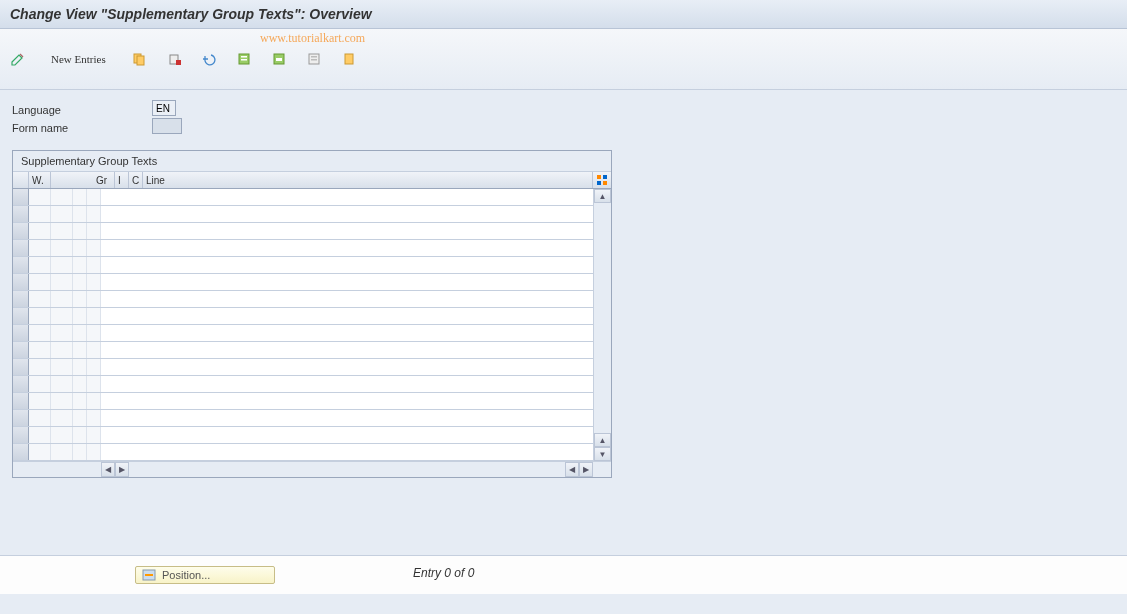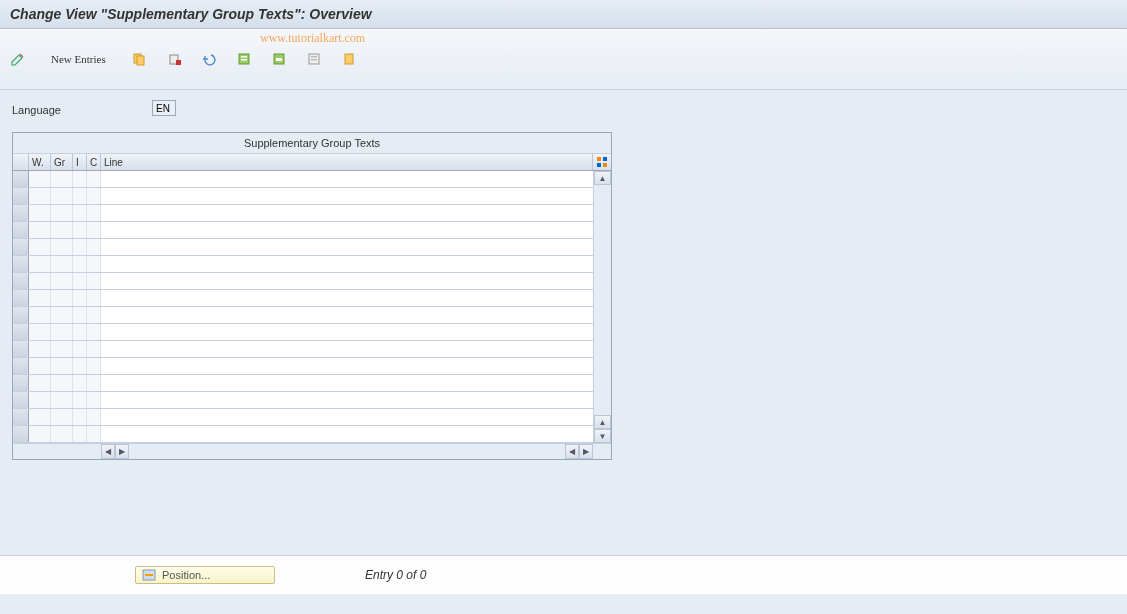--- a/index.html
+++ b/index.html
@@ -80,21 +80,20 @@
     }
     .field-input.empty {
       background: #d8e0ea;
       width: 30px;
     }
     .table-panel {
       margin-top: 16px;
       border: 1px solid #9aa7bc;
       background: #e6ecf4;
       width: 600px;
-      text-align: center;
     }
     .table-title {
       padding: 4px 8px;
       font-size: 11px;
       color: #333;
       background: #e6ecf4;
     }
     .table-header {
       display: flex;
       background: linear-gradient(to bottom, #f0f3f8 0%, #d8e0ea 100%);
@@ -107,21 +106,21 @@
       border-right: 1px solid #bbc5d6;
       padding: 0 3px;
       font-size: 10px;
       color: #333;
       height: 100%;
       display: flex;
       align-items: center;
     }
     .th-sel { width: 16px; }
     .th-w { width: 22px; }
-    .th-gr { width: 22px; }
+    .th-gr { width: 22px; margin-left: 42px; }
     .th-i { width: 14px; }
     .th-c { width: 14px; }
     .th-line { flex: 1; }
     .th-cfg { width: 18px; border-right: none; justify-content: center; cursor: pointer; }
     .table-body-wrap {
       display: flex;
     }
     .table-body {
       flex: 1;
     }
@@ -182,21 +181,21 @@
     .hscroll-track { flex: 1; }
     .footer {
       position: absolute;
       top: 555px;
       left: 0;
       right: 0;
       border-top: 1px solid #c5cfde;
       background: #fdfdfd;
       padding: 10px 0;
       display: flex;
-      align-items: center;
+      gap: 48px;
     }
     .position-btn {
       margin-left: 135px;
       background: linear-gradient(to bottom, #fefdeb 0%, #f8f3c8 100%);
       border: 1px solid #c7bd87;
       border-radius: 2px;
       padding: 2px 30px 2px 6px;
       display: flex;
       align-items: center;
       gap: 6px;
@@ -268,20 +267,24 @@
         <rect x="3" y="2" width="8" height="10" fill="#fc6" stroke="#c93"></rect>
       </svg>
   </span>
   <span class="watermark">www.tutorialkart.com</span>
 </div>
 
 <div class="content-area">
   <div class="field-row">
     <span class="field-label">Language</span>
     <input class="field-input" value="EN" style="">
+  </div>
+  <div class="field-row">
+    <span class="field-label">Form name</span>
+    <input class="field-input empty" value="" style="">
   </div>
 
   <div class="table-panel">
     <div class="table-title">Supplementary Group Texts</div>
     <div class="table-header">
       <div class="th-cell th-sel"></div>
       <div class="th-cell th-w">W.</div>
       <div class="th-cell th-gr">Gr</div>
       <div class="th-cell th-i">I</div>
       <div class="th-cell th-c">C</div>

